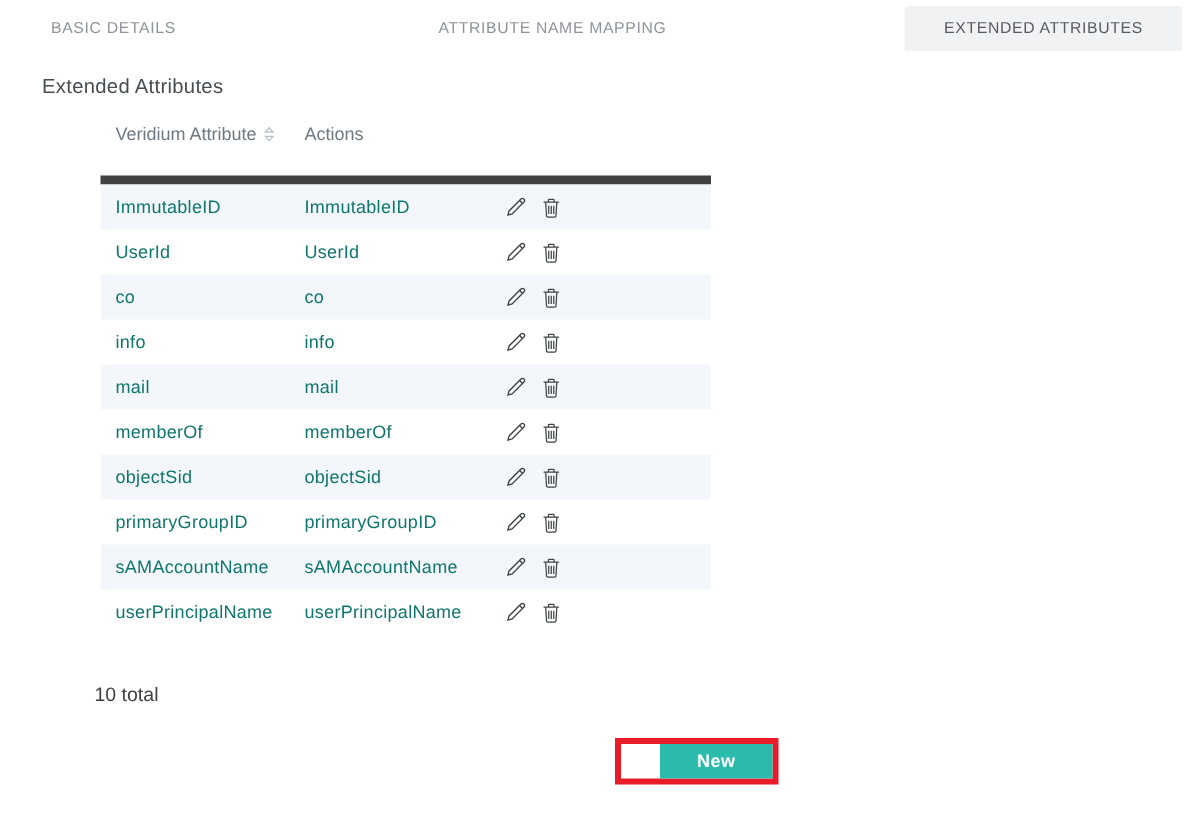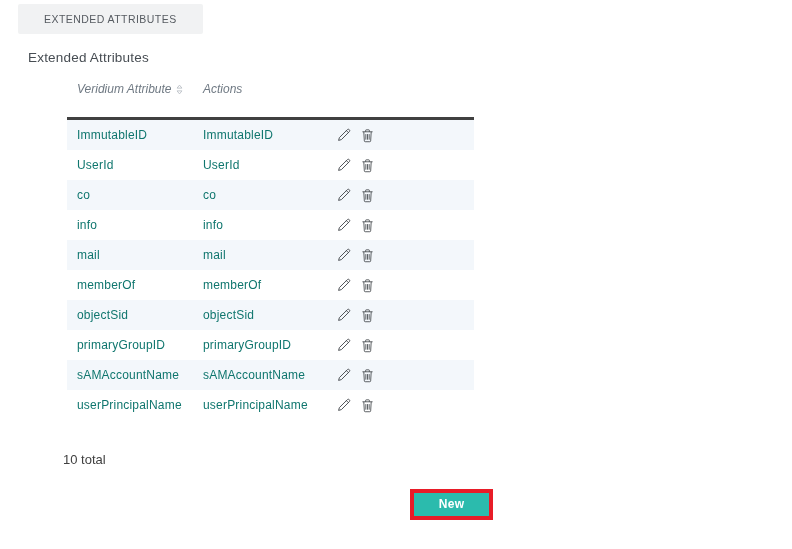--- a/index.html
+++ b/index.html
@@ -26,22 +26,21 @@
   }
   
   .heading {
     font-size: 13.5px; font-weight: normal; color: #474d53;
     margin: 13px 0 0 28px; letter-spacing: .2px;
   }
   
   .table { margin: 17px 0 0 67px; width: 407px; font-size: 12px; }
   .thead {
     display: grid; grid-template-columns: 126px 134px 1fr;
-    border-bottom: 3px solid #404040;
-    font-style: italic;
+    border-bottom: 6px solid #404040;
   }
   .th {
     padding: 0 0 21px 10px; color: #6f7983;
     display: flex; align-items: center; gap: 5px; cursor: pointer;
   }
   .th.no-sort { cursor: default; }
   .tr {
     display: grid; grid-template-columns: 126px 134px 1fr;
     height: 30px; align-items: center;
   }
@@ -49,34 +48,36 @@
   .td { padding-left: 10px; color: #0f766e; letter-spacing: .2px; }
   .td-actions { display: flex; align-items: center; gap: 10px; }
   .icon-btn {
     background: none; border: none; padding: 0; margin: 0;
     cursor: pointer; line-height: 0;
   }
   .sort-icon { line-height: 0; display: inline-block; }
   
   .total { margin: 32px 0 0 63px; font-size: 13px; color: #404040; }
   .btnrow { margin-top: 22px; }
-  .highlight { display: inline-block; border: 4px solid #e81c28; margin-left: 410px; line-height: 0; }
+  .highlight { display: inline-block; border: 4px solid #e81c28; margin-left: 410px; line-height: 0; padding-left: 26px; }
   .new-btn {
     background: #2bbbad; color: #ffffff; border: none;
     width: 75px; height: 23px; font-size: 12px; font-weight: bold;
     font-family: "Liberation Sans", sans-serif; cursor: pointer;
     letter-spacing: .3px; line-height: 23px; padding: 0;
   }
 </style>
 </head>
 <body>
 
 <div class="page">
 
   <nav class="tabbar" id="tabbar">
+      <div class="tab">BASIC DETAILS</div>
+      <div class="tab">ATTRIBUTE NAME MAPPING</div>
       <div class="tab active">EXTENDED ATTRIBUTES</div>
     </nav>
 
   <h2 class="heading">Extended Attributes</h2>
 
   <div class="table">
     <div class="thead" id="thead">
         <div class="th">
     <span class="th-label">Veridium Attribute</span>
   <span class="sort-icon">

